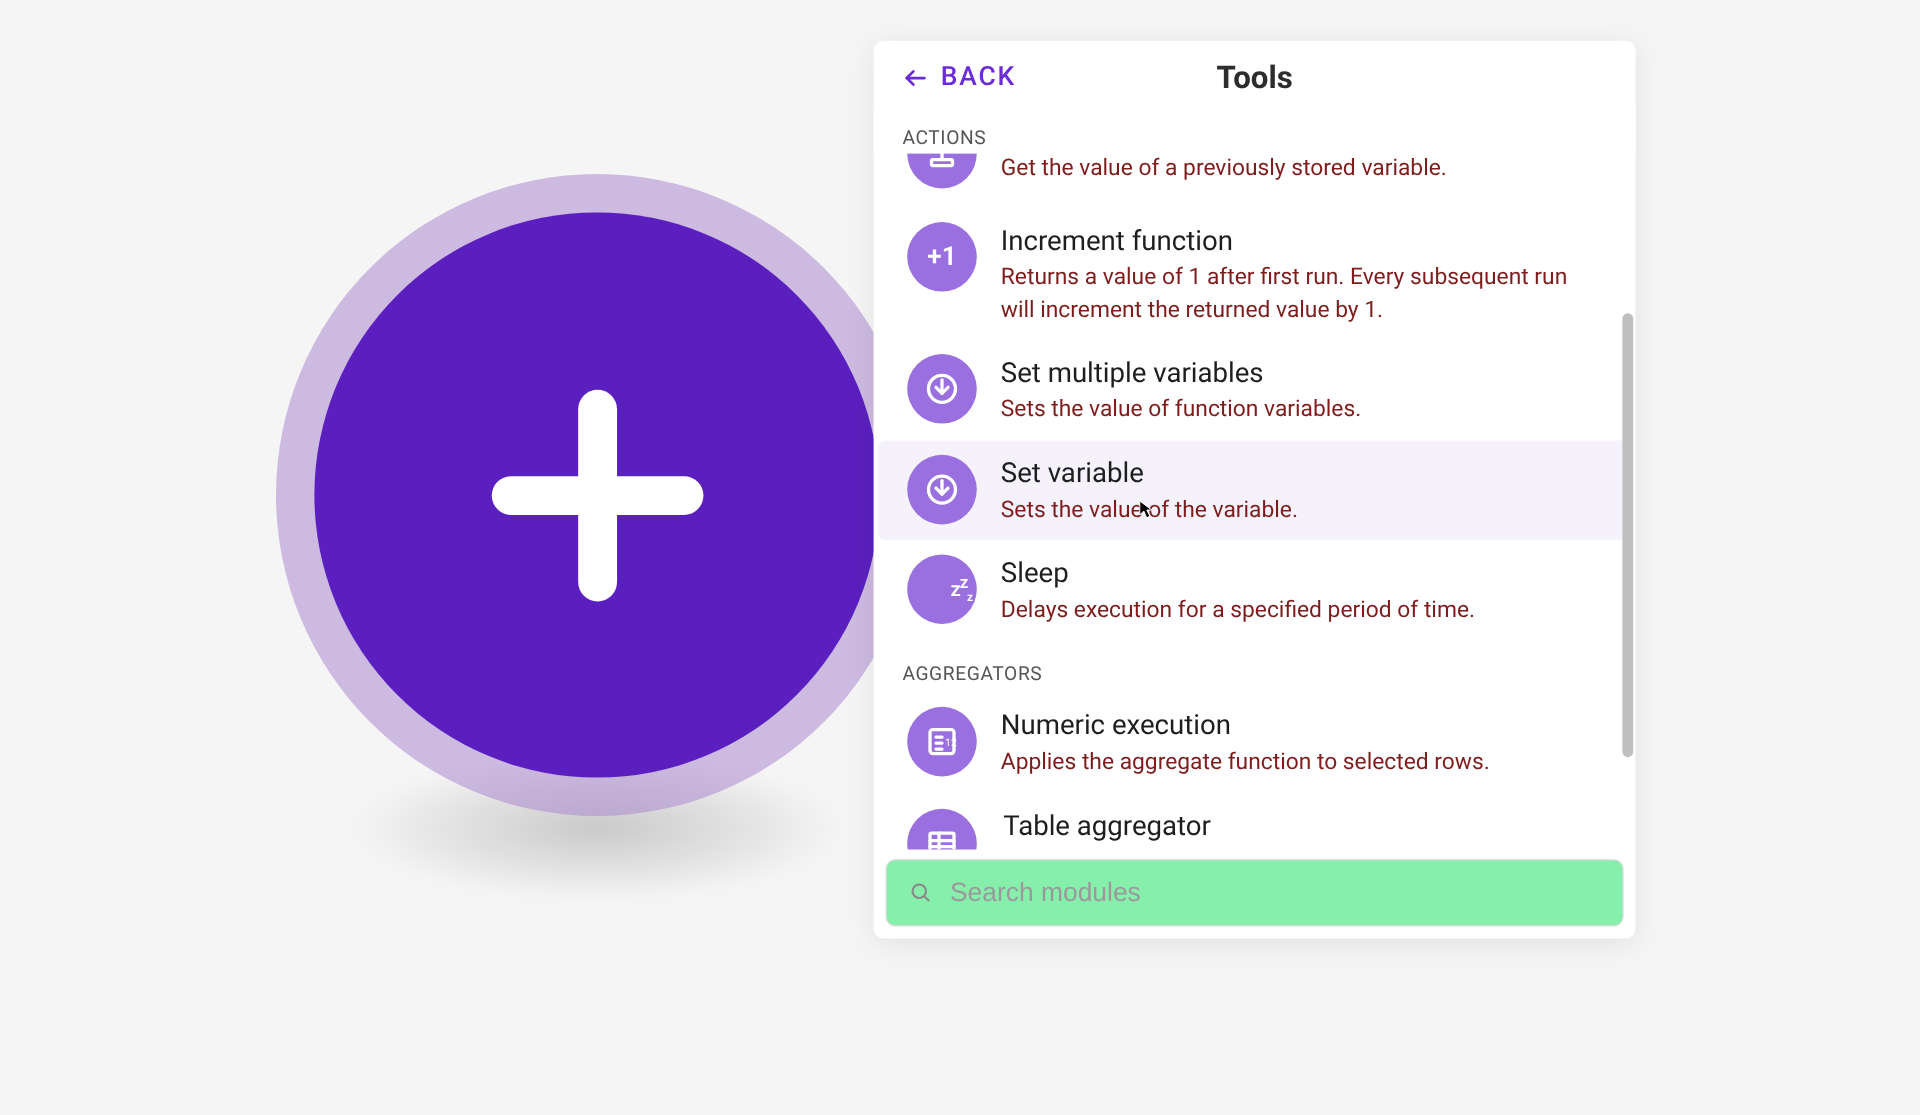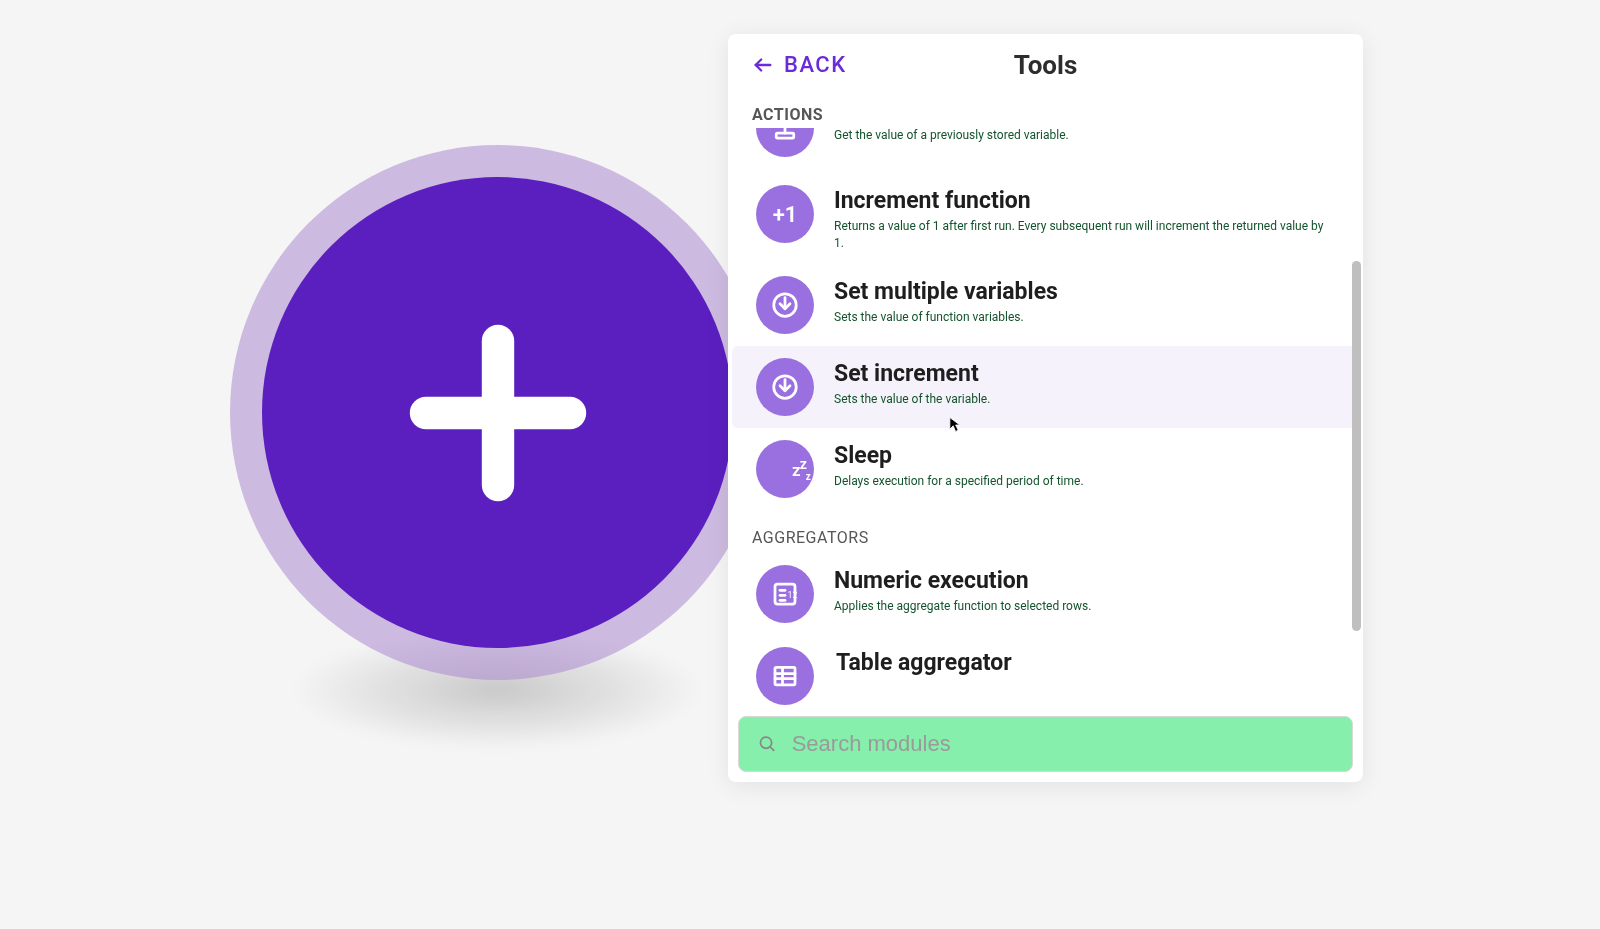--- a/index.html
+++ b/index.html
@@ -110,21 +110,21 @@
   .panel-body {
     position: relative;
     flex: 1;
     overflow: hidden;
   }
   .section-pin {
     position: absolute;
     top: 0; left: 0; right: 0;
     padding: 14px 24px 4px 24px;
     font-size: 16px;
-    font-weight: 700;
+    font-weight: 400;
     letter-spacing: .5px;
     color: #565656;
     background: #fff;
     z-index: 2;
   }
   .scroll {
     position: absolute;
     inset: 0;
     overflow: hidden;
   }
@@ -149,22 +149,22 @@
     border-radius: 50%;
     background: #9a6fe0;
     display: flex;
     align-items: center;
     justify-content: center;
     color: #fff;
   }
   .row .ico svg { width: 30px; height: 30px; stroke: #fff; fill: none; stroke-width: 2.2; stroke-linecap: round; stroke-linejoin: round; }
   .row .ico-text { font-size: 22px; font-weight: 600; color:#fff; }
   .row .txt { display: flex; flex-direction: column; gap: 4px; padding-top: 2px; }
-  .row .title { font-size: 23px; color: #1e1e1e; font-weight: 700; }
-  .row .desc { font-size: 12px; color: #14532d; line-height: 1.4; }
+  .row .title { font-size: 23px; color: #1e1e1e; font-weight: 400; }
+  .row .desc { font-size: 19px; color: #7f1d1d; line-height: 1.4; }
 
   .section-heading {
     padding: 18px 24px 6px 24px;
     font-size: 16px;
     font-weight: 400;
     letter-spacing: .5px;
     color: #565656;
   }
 
   
@@ -174,21 +174,21 @@
     padding-bottom: 0;
     overflow: hidden;
   }
   .row.truncated .ico {
     margin-top: -28px;
   }
   .row.truncated .txt { padding-top: 0; }
 
   
   .row.partial {
-    align-items: flex-start;
+    align-items: flex-end;
     gap: 22px;
   }
   .row.partial .ico {
     margin-bottom: -30px;
   }
 
   
   .scrollbar {
     position: absolute;
     right: 2px;
@@ -311,21 +311,21 @@
 
         <div class="row hovered">
           <div class="ico">
             <svg viewBox="0 0 24 24">
                 <circle cx="12" cy="12" r="9"></circle>
                 <polyline points="8 11 12 15 16 11"></polyline>
                 <line x1="12" y1="6" x2="12" y2="15"></line>
               </svg>
           </div>
           <div class="txt">
-            <div class="title">Set increment</div>
+            <div class="title">Set variable</div>
             <div class="desc">Sets the value of the variable.</div>
           </div>
         </div>
 
         <div class="row">
           <div class="ico">
               <span class="ico-text" style="font-size:17px;letter-spacing:-1px;margin-left:32px;">z<sup>z</sup><sub style="font-size:10px;">z</sub></span>
             </div>
           <div class="txt">
             <div class="title">Sleep</div>

